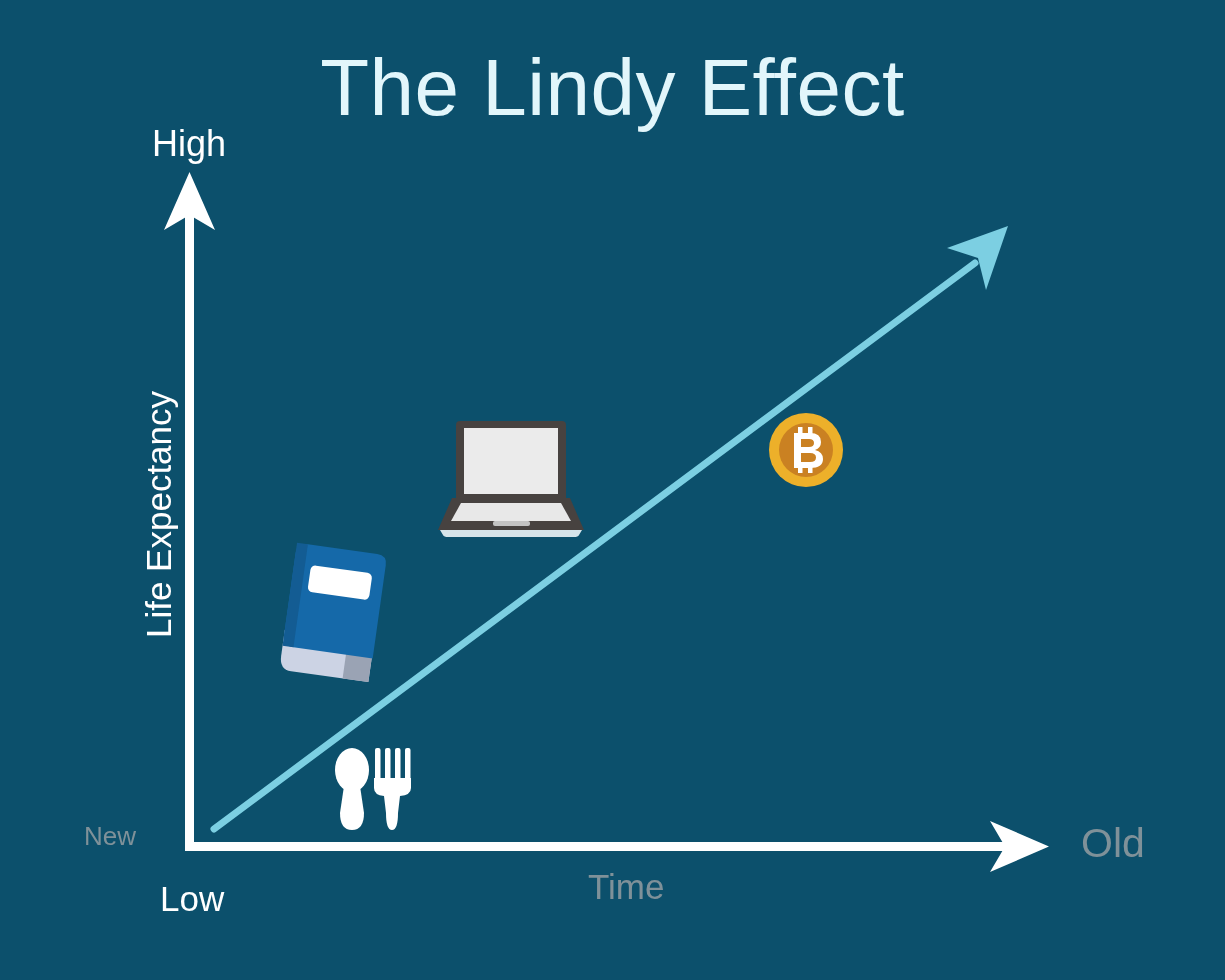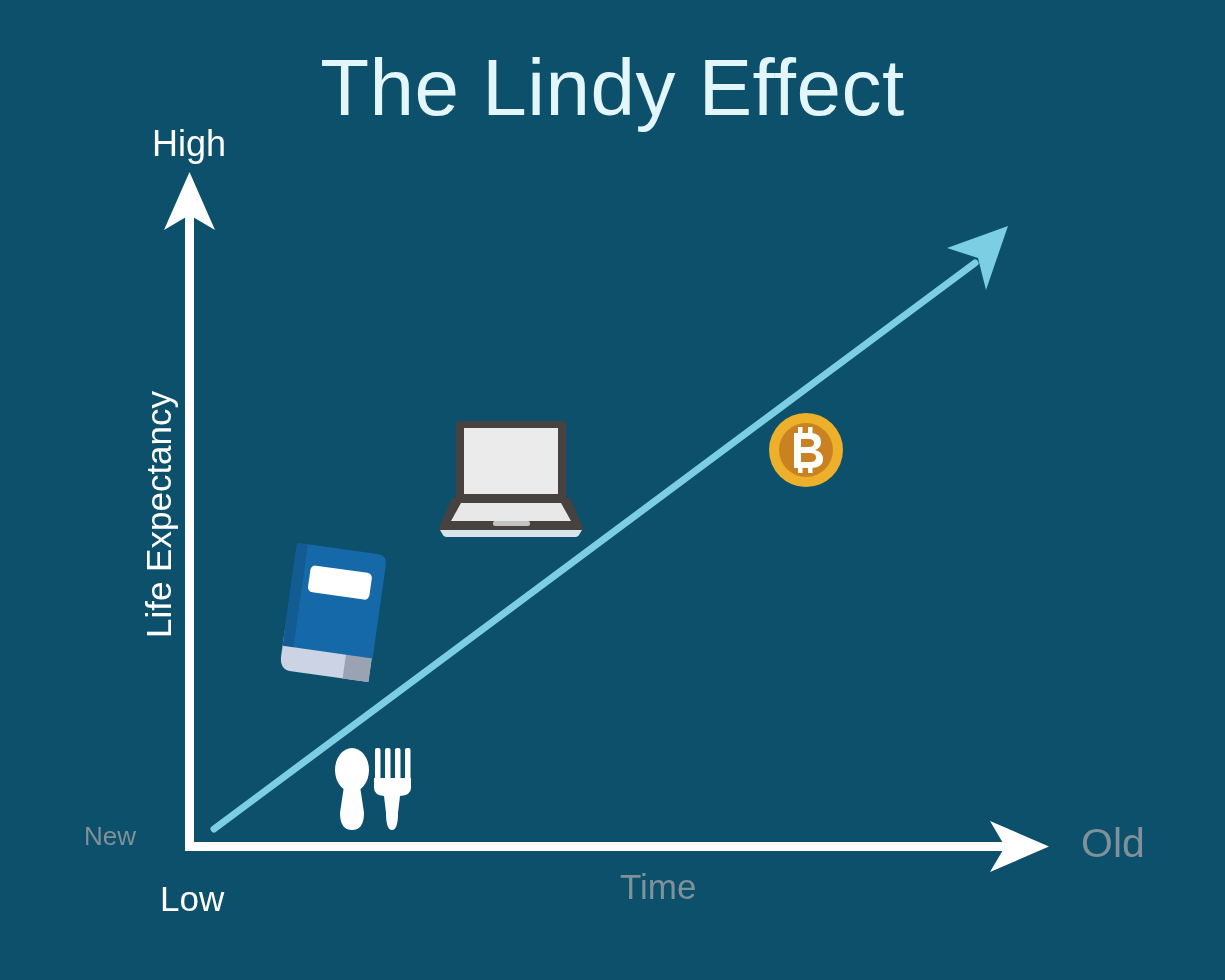--- a/index.html
+++ b/index.html
@@ -63,21 +63,20 @@
     left: 1081px;
     top: 823px;
     font-size: 41px;
     color: #7f9199;
   }
   #label-time {
     left: 588px;
     top: 869px;
     font-size: 35px;
     color: #7f9199;
-    margin-left: 32px;
   }
   #label-yaxis {
     left: -2px;
     top: 497px;
     width: 320px;
     text-align: center;
     font-size: 35px;
     color: #ffffff;
     transform: rotate(-90deg);
     transform-origin: 50% 50%;

